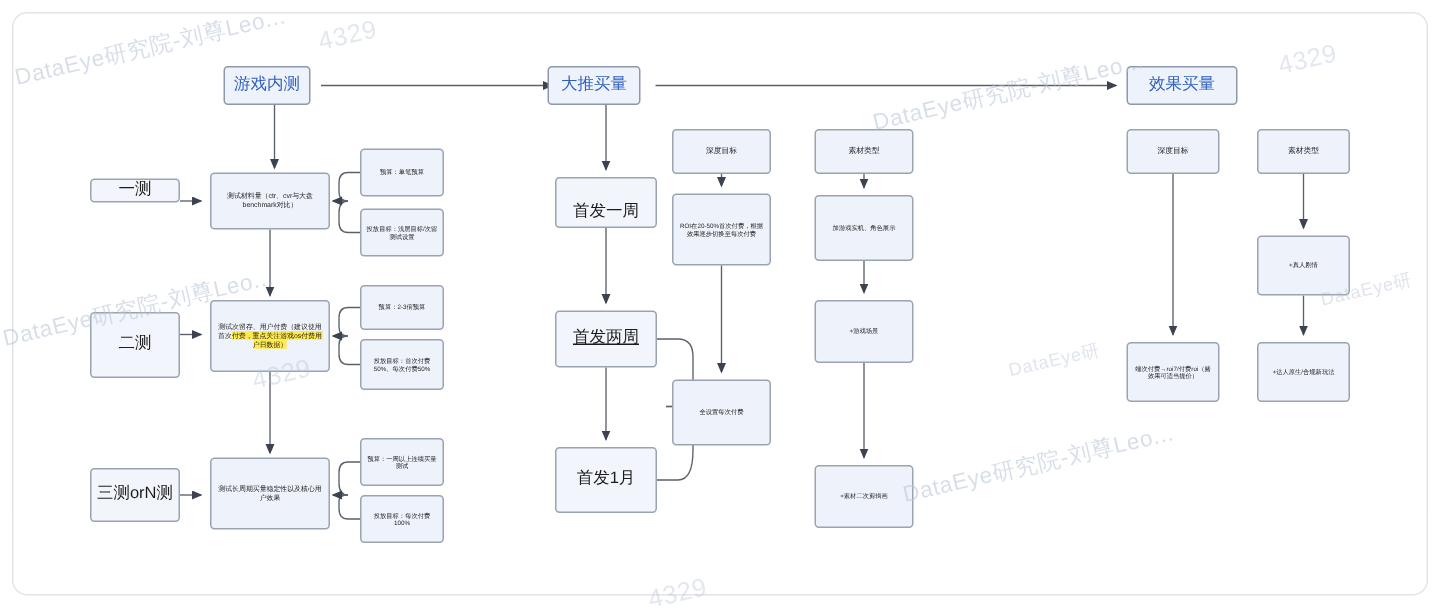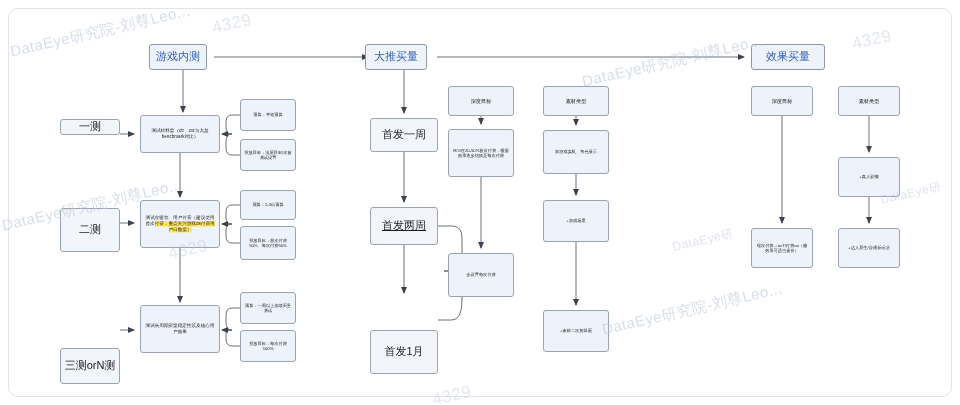--- a/index.html
+++ b/index.html
@@ -168,21 +168,21 @@
       </div>
       <div class="node title" style="left: 751px; top: 44px; width: 74px; height: 26px;">
         <span>效果买量</span>
       </div>
       <div class="node stage" style="left: 60px; top: 119px; width: 60px; height: 16px;">
         <span>一测</span>
       </div>
       <div class="node stage" style="left: 60px; top: 208px; width: 60px; height: 44px;">
         <span>二测</span>
       </div>
-      <div class="node stage" style="left: 60px; top: 312px; width: 60px; height: 36px; margin-top: 36px;">
+      <div class="node stage" style="left: 60px; top: 312px; width: 60px; height: 36px;">
         <span>三测orN测</span>
       </div>
       <div class="node body" style="left: 140px; top: 115px; width: 80px; height: 38px;">
         <span>测试材料量（ctr、cvr与大盘benchmark对比）</span>
       </div>
       <div class="node body" style="left: 140px; top: 200px; width: 80px; height: 48px;">
         <span>测试次留存、用户付费（建议使用首次<span class="hl">付费，重点关注游戏os付费用户日数据）</span></span>
       </div>
       <div class="node body" style="left: 140px; top: 305px; width: 80px; height: 48px;">
         <span>测试长周期买量稳定性以及核心用户效果</span>
@@ -198,27 +198,27 @@
       </div>
       <div class="node tiny" style="left: 240px; top: 226px; width: 56px; height: 34px;">
         <span>投放目标：首次付费50%、每次付费50%</span>
       </div>
       <div class="node tiny" style="left: 240px; top: 292px; width: 56px; height: 32px;">
         <span>预算：一周以上连续买量测试</span>
       </div>
       <div class="node tiny" style="left: 240px; top: 330px; width: 56px; height: 32px;">
         <span>投放目标：每次付费100%</span>
       </div>
-      <div class="node stage" style="left: 370px; top: 118px; width: 68px; height: 34px;">
+      <div class="node stage" style="left: 370px; top: 118px; width: 68px; height: 34px; align-items: flex-end;">
         <span>首发一周</span>
       </div>
       <div class="node stage" style="left: 370px; top: 207px; width: 68px; height: 38px; text-decoration: underline;">
         <span>首发两周</span>
       </div>
-      <div class="node stage" style="left: 370px; top: 298px; width: 68px; height: 44px; margin-top: 32px;">
+      <div class="node stage" style="left: 370px; top: 298px; width: 68px; height: 44px;">
         <span>首发1月</span>
       </div>
       <div class="node mid" style="left: 448px; top: 86px; width: 66px; height: 30px;">
         <span>深度目标</span>
       </div>
       <div class="node tiny" style="left: 448px; top: 129px; width: 66px; height: 48px;">
         <span>ROI在20-50%首次付费，根据效果逐步切换至每次付费</span>
       </div>
       <div class="node tiny" style="left: 448px; top: 253px; width: 66px; height: 44px;">
         <span>全设置每次付费</span>

